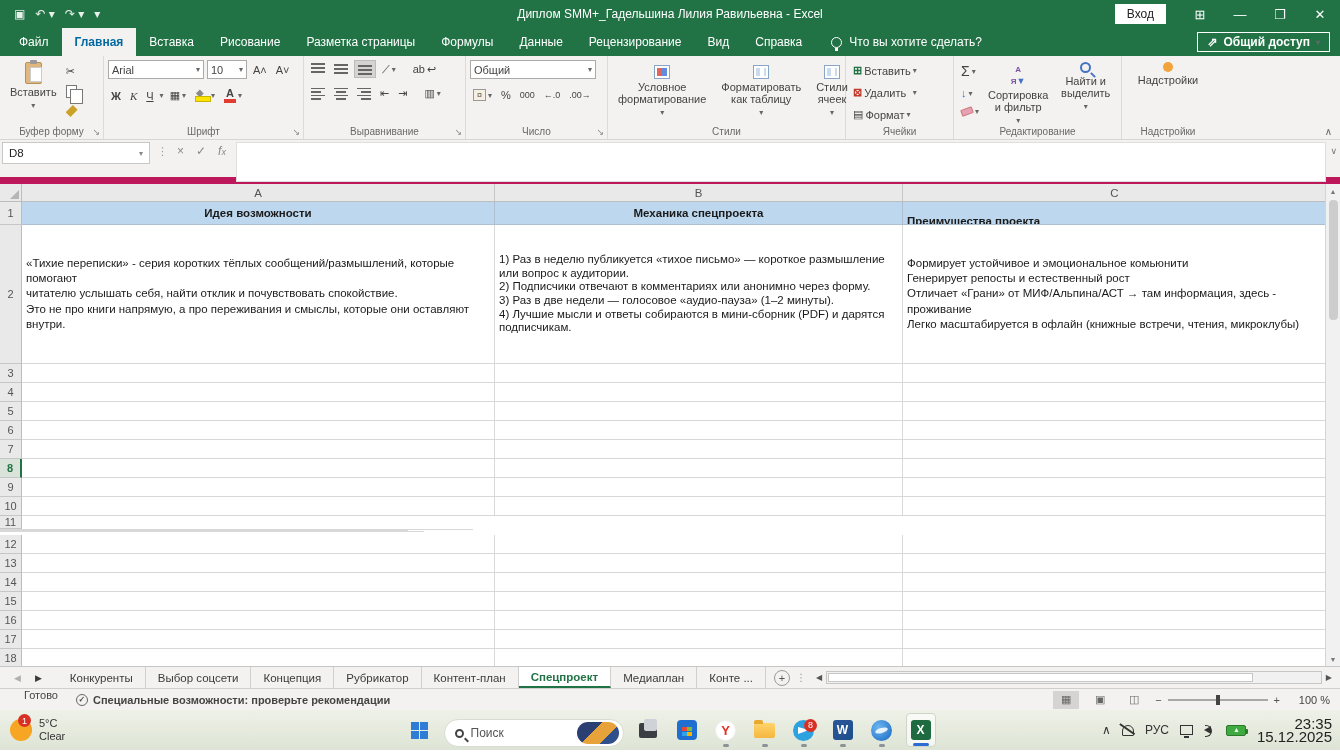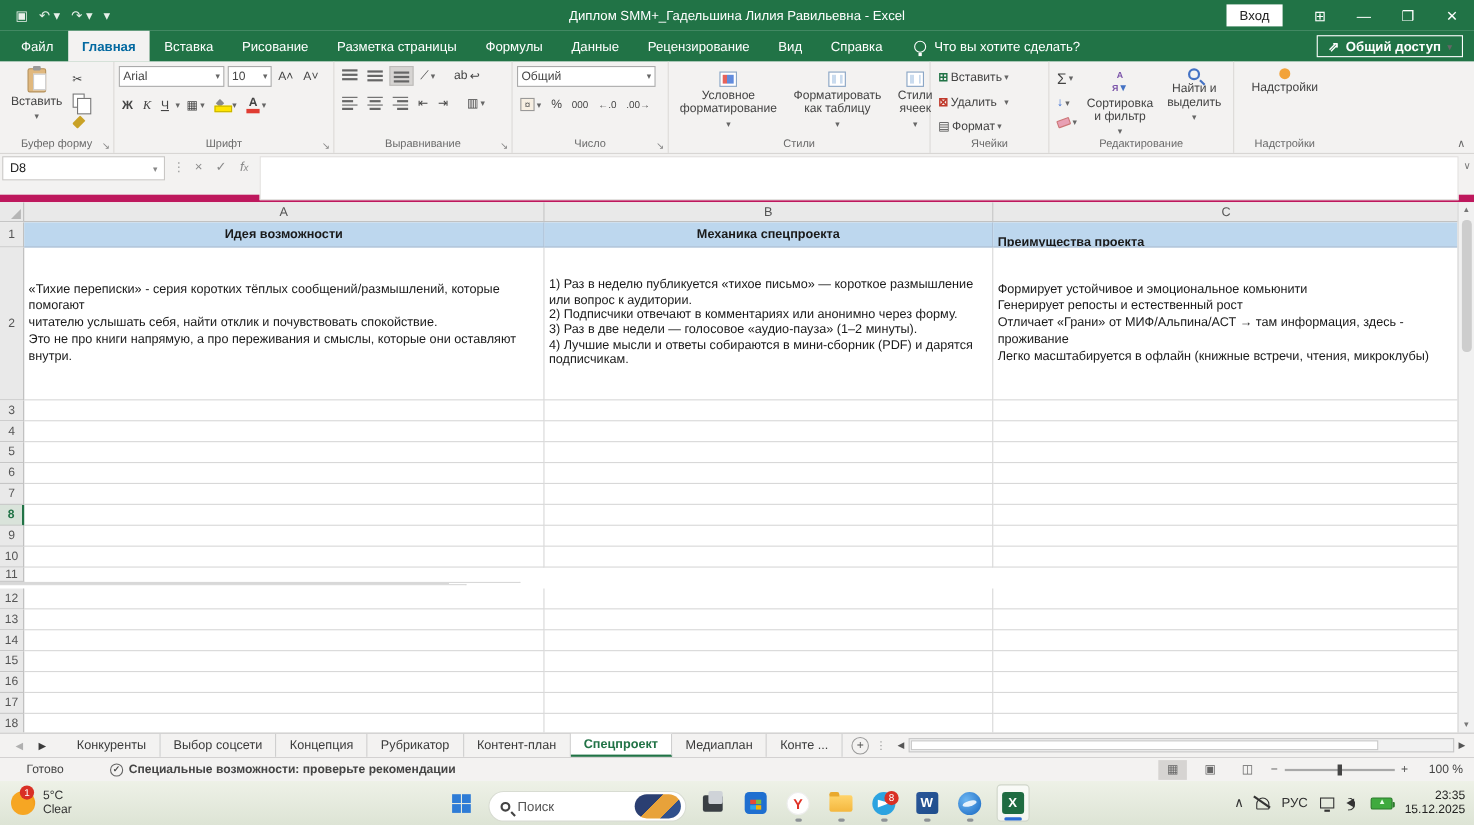--- a/index.html
+++ b/index.html
@@ -109,21 +109,21 @@
   .stab { display:flex; align-items:center; padding:0 12px; border-right:1px solid #cfcfcf; cursor:pointer; }
   .stab.active { background:#fff; color:#217346; font-weight:bold; border-bottom:2px solid #217346; border-right:1px solid #cfcfcf; }
   .addsheet { width:16px; height:16px; border:1px solid #9a9a9a; border-radius:50%; align-self:center; margin-left:8px; display:flex; align-items:center; justify-content:center; font-size:11px; color:#555; cursor:pointer; }
   .sheetdots { align-self:center; color:#999; padding:0 6px; font-size:10px; }
   .hscroll { align-self:center; display:flex; align-items:center; flex:1; margin-right:4px; }
   .harr { font-size:8px; color:#555; padding:0 4px; cursor:pointer; }
   .htrack { flex:1; height:13px; border:1px solid #c6c6c6; background:#f1f1f1; position:relative; }
   .hthumb { position:absolute; left:1px; top:1px; bottom:1px; width:86%; background:#fff; border:1px solid #c6c6c6; }
 
   
-  .statusbar { height:22px; background:#f3f2f1; border-top:1px solid #d0cece; display:flex; align-items:center; font-size:11px; color:#444; flex:none;gap:24px; }
+  .statusbar { height:22px; background:#f3f2f1; border-top:1px solid #d0cece; display:flex; font-size:11px; color:#444; flex:none; }
   .stready { padding:0 18px 0 24px; }
   .stacc { display:flex; align-items:center; gap:5px; font-weight:bold; }
   .accic { width:12px; height:12px; border:1px solid #666; border-radius:50%; font-size:8px; display:flex; align-items:center; justify-content:center; color:#444; }
   .stright { margin-left:auto; display:flex; align-items:center; gap:8px; padding-right:10px; }
   .viewbtn { width:26px; height:18px; display:flex; align-items:center; justify-content:center; font-size:11px; color:#666; cursor:pointer; }
   .viewbtn.sel { background:#d6d4d2; }
   .zslider { display:flex; align-items:center; gap:6px; color:#555; }
   .ztrack { width:100px; height:2px; background:#a8a8a8; position:relative; }
   .zthumb { position:absolute; left:48px; top:-4px; width:4px; height:10px; background:#444; }
   .zpct { width:42px; text-align:right; color:#444; }
@@ -166,21 +166,21 @@
   .trico { font-size:12px; color:#333; cursor:pointer; display:flex; align-items:center; }
   .bellic { width:12px; height:11px; border-radius:6px 6px 1px 1px; border:1.5px solid #333; position:relative; }
   .bellic:after { content:""; position:absolute; left:-3px; top:-3px; width:18px; height:1.5px; background:#333; transform:rotate(35deg); transform-origin:left; }
   .netic { width:13px; height:10px; border:1.5px solid #333; position:relative; }
   .netic:after { content:""; position:absolute; left:3px; bottom:-4px; width:5px; height:2px; background:#333; }
   .spkic { width:0; height:0; border-top:4px solid transparent; border-bottom:4px solid transparent; border-right:7px solid #333; position:relative; margin-right:4px; }
   .spkic:before { content:""; position:absolute; left:1px; top:-5px; width:6px; height:10px; border:1.5px solid #333; border-left:none; border-radius:0 6px 6px 0; }
   .battic { width:20px; height:11px; background:#3faa3f; border:1px solid #2c7a2c; border-radius:2px; position:relative; }
   .battic:after { content:""; position:absolute; right:-3px; top:3px; width:2px; height:5px; background:#2c7a2c; border-radius:0 1px 1px 0; }
   .battic:before { content:"▲"; position:absolute; left:6px; top:0px; font-size:7px; color:#e8ffe8; }
-  .clock { font-size:11px; color:#222; text-align:right; line-height:13px; }
+  .clock { font-size:15px; color:#222; text-align:right; line-height:13px; }
 </style>
 </head>
 <body>
 
 <div class="app">
 
   <div class="titlebar">
     <div class="qat">
       <span>▣</span>
       <span>↶ ▾</span>

